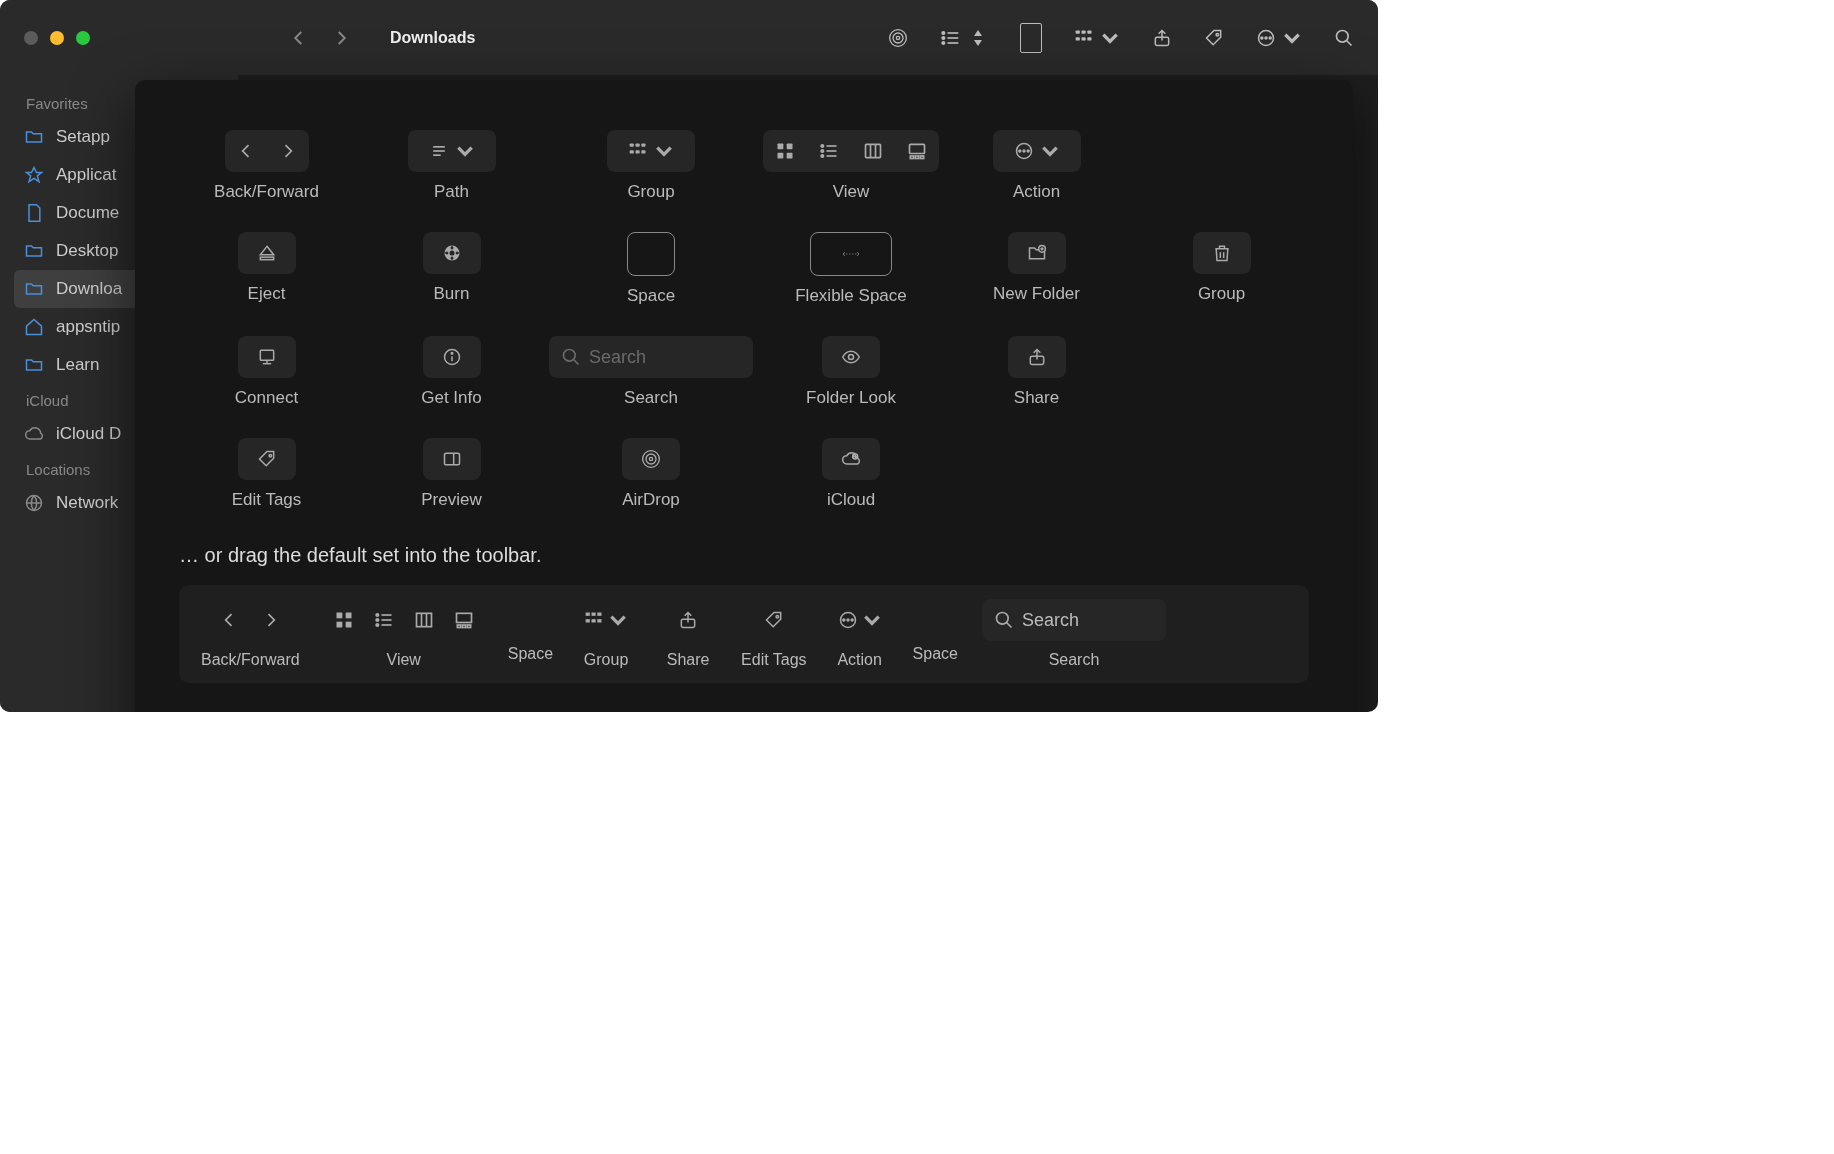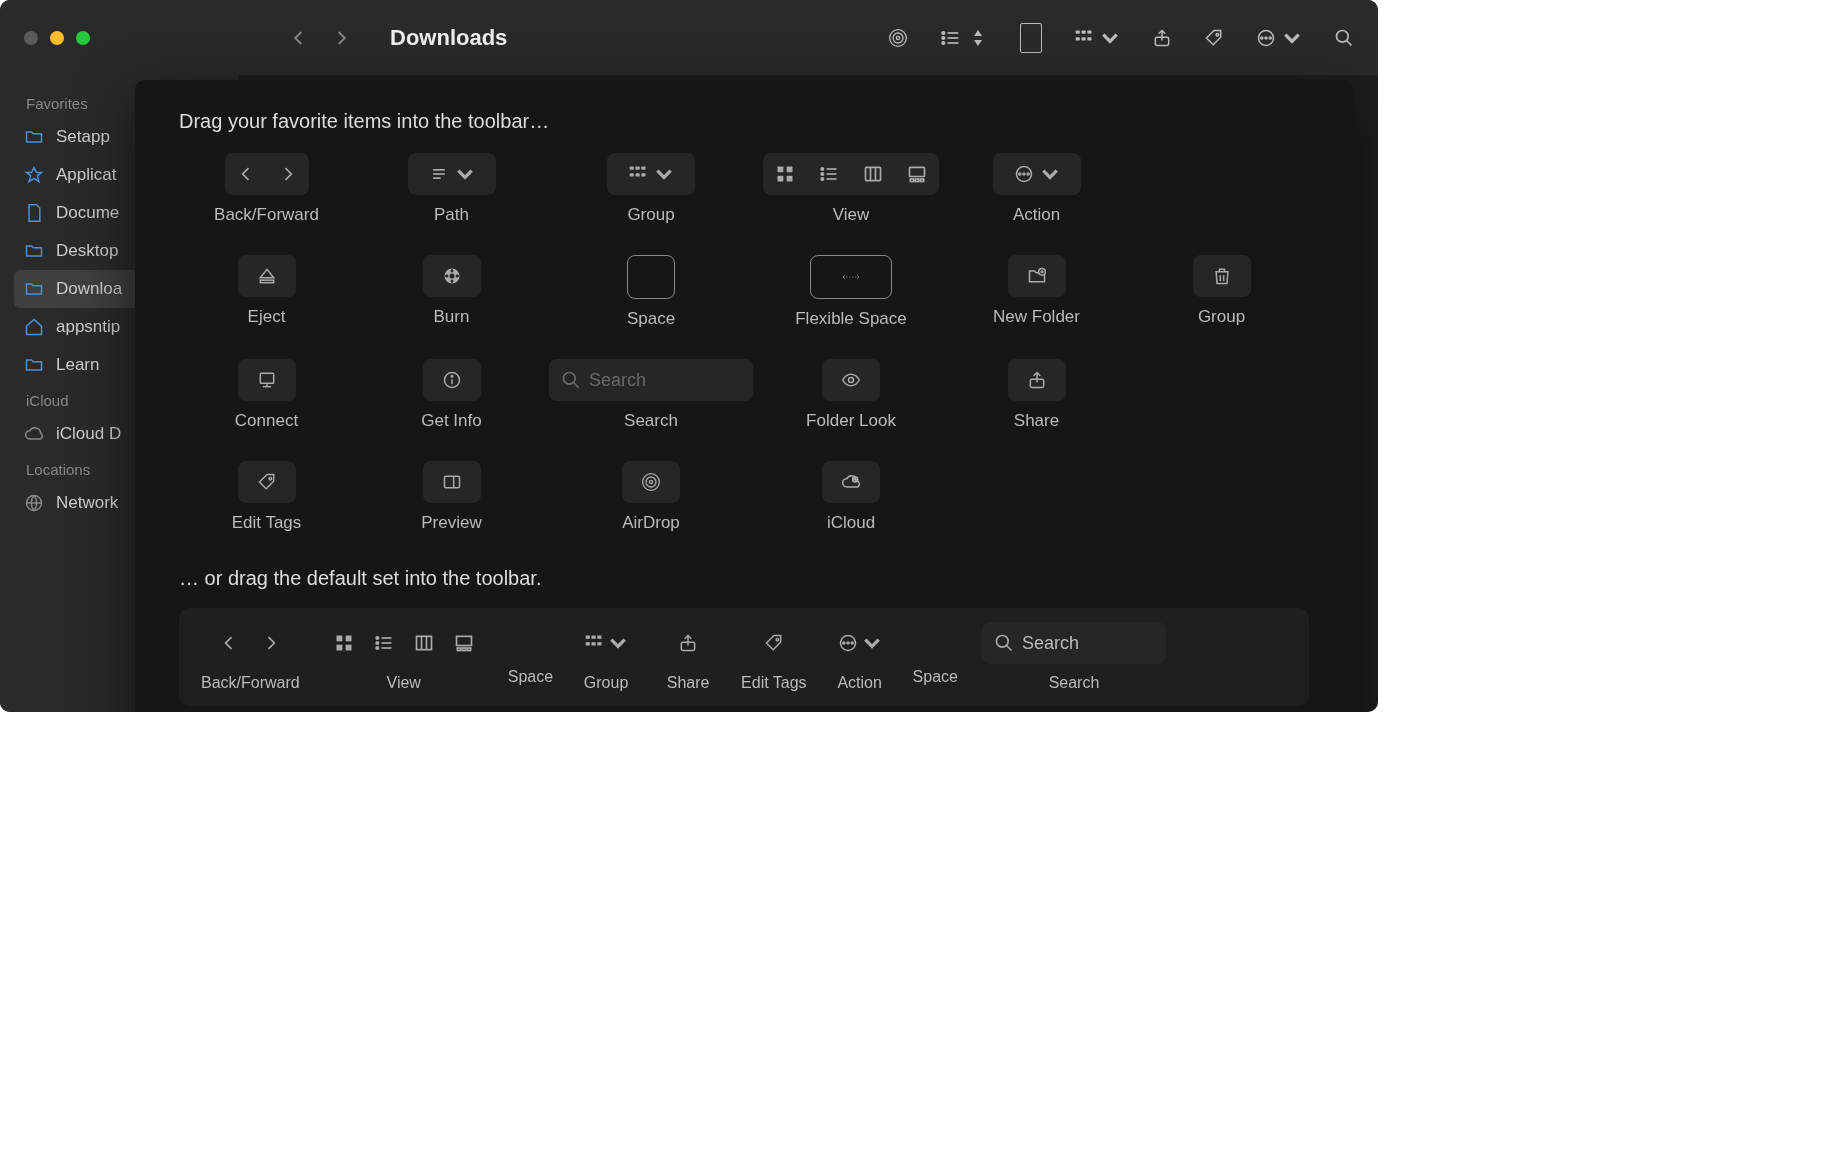--- a/index.html
+++ b/index.html
@@ -2,21 +2,21 @@
 <html><head>
 <meta charset="utf-8">
 <style>
 html,body{margin:0;padding:0;background:#fff;font-family:-apple-system,BlinkMacSystemFont,"Helvetica Neue",sans-serif;}
 .window{position:relative;width:1378px;height:712px;margin:0;background:#1e1e1e;border-radius:10px;overflow:hidden;color:#ccc;}
 .titlebar{display:flex;align-items:center;height:75px;background:#2a2a2a;padding:0 24px;}
 .traffic{display:flex;gap:12px;}
 .dot{width:14px;height:14px;border-radius:50%;}
 .nav-arrows{display:flex;gap:24px;margin-left:200px;color:#888;}
 .nav-arrows svg{width:18px;height:18px;}
-.title{color:#eee;font-weight:700;font-size:22px;margin-left:40px;}
+.title{color:#eee;font-weight:700;font-size:16px;margin-left:40px;}
 .toolbar-right{margin-left:auto;display:flex;gap:32px;align-items:center;color:#bbb;}
 .toolbar-right .tb{display:flex;align-items:center;}
 .sidebar{position:absolute;top:75px;left:0;width:210px;bottom:0;background:#2a2a2a;padding:12px 14px;}
 .sb-head{color:#888;font-size:15px;margin:8px 12px 6px;}
 .sb-item{display:flex;align-items:flex-start;gap:12px;padding:9px 10px;border-radius:6px;color:#ccc;font-size:17px;}
 .sb-item.sel{background:#3f3f3f;}
 .sb-ico{color:#4a8fd9;width:20px;height:20px;flex:none;}
 .customizer{position:absolute;left:135px;top:80px;width:1130px;height:780px;background:#161616;border-radius:10px;box-shadow:0 20px 60px rgba(0,0,0,.6);padding:30px 44px 26px;color:#ccc;}
 .instr{font-size:20px;color:#ddd;}
 .grid{display:grid;grid-template-columns:repeat(6,1fr);row-gap:30px;column-gap:10px;margin-top:20px;}
@@ -194,21 +194,20 @@
     <div class="sb-item">
         <svg class="sb-ico" style="color:#888" viewBox="0 0 24 24" fill="none" stroke="currentColor" stroke-width="1.8">
           <circle cx="12" cy="12" r="9"></circle>
           <path d="M3 12h18M12 3a14 14 0 010 18M12 3a14 14 0 000 18"></path>
         </svg>
         <span>Network</span>
       </div>
   </div>
 
   <div class="customizer">
-    <div class="instr">Drag your favorite items into the toolbar…</div>
 
     <div class="grid">
 
       <div class="cell">
         <div class="pair">
             <div class="iconbox">
               <svg viewBox="0 0 24 24" fill="none" stroke="currentColor" stroke-width="2">
                 <polyline points="15 5 8 12 15 19"></polyline>
               </svg>
             </div>

